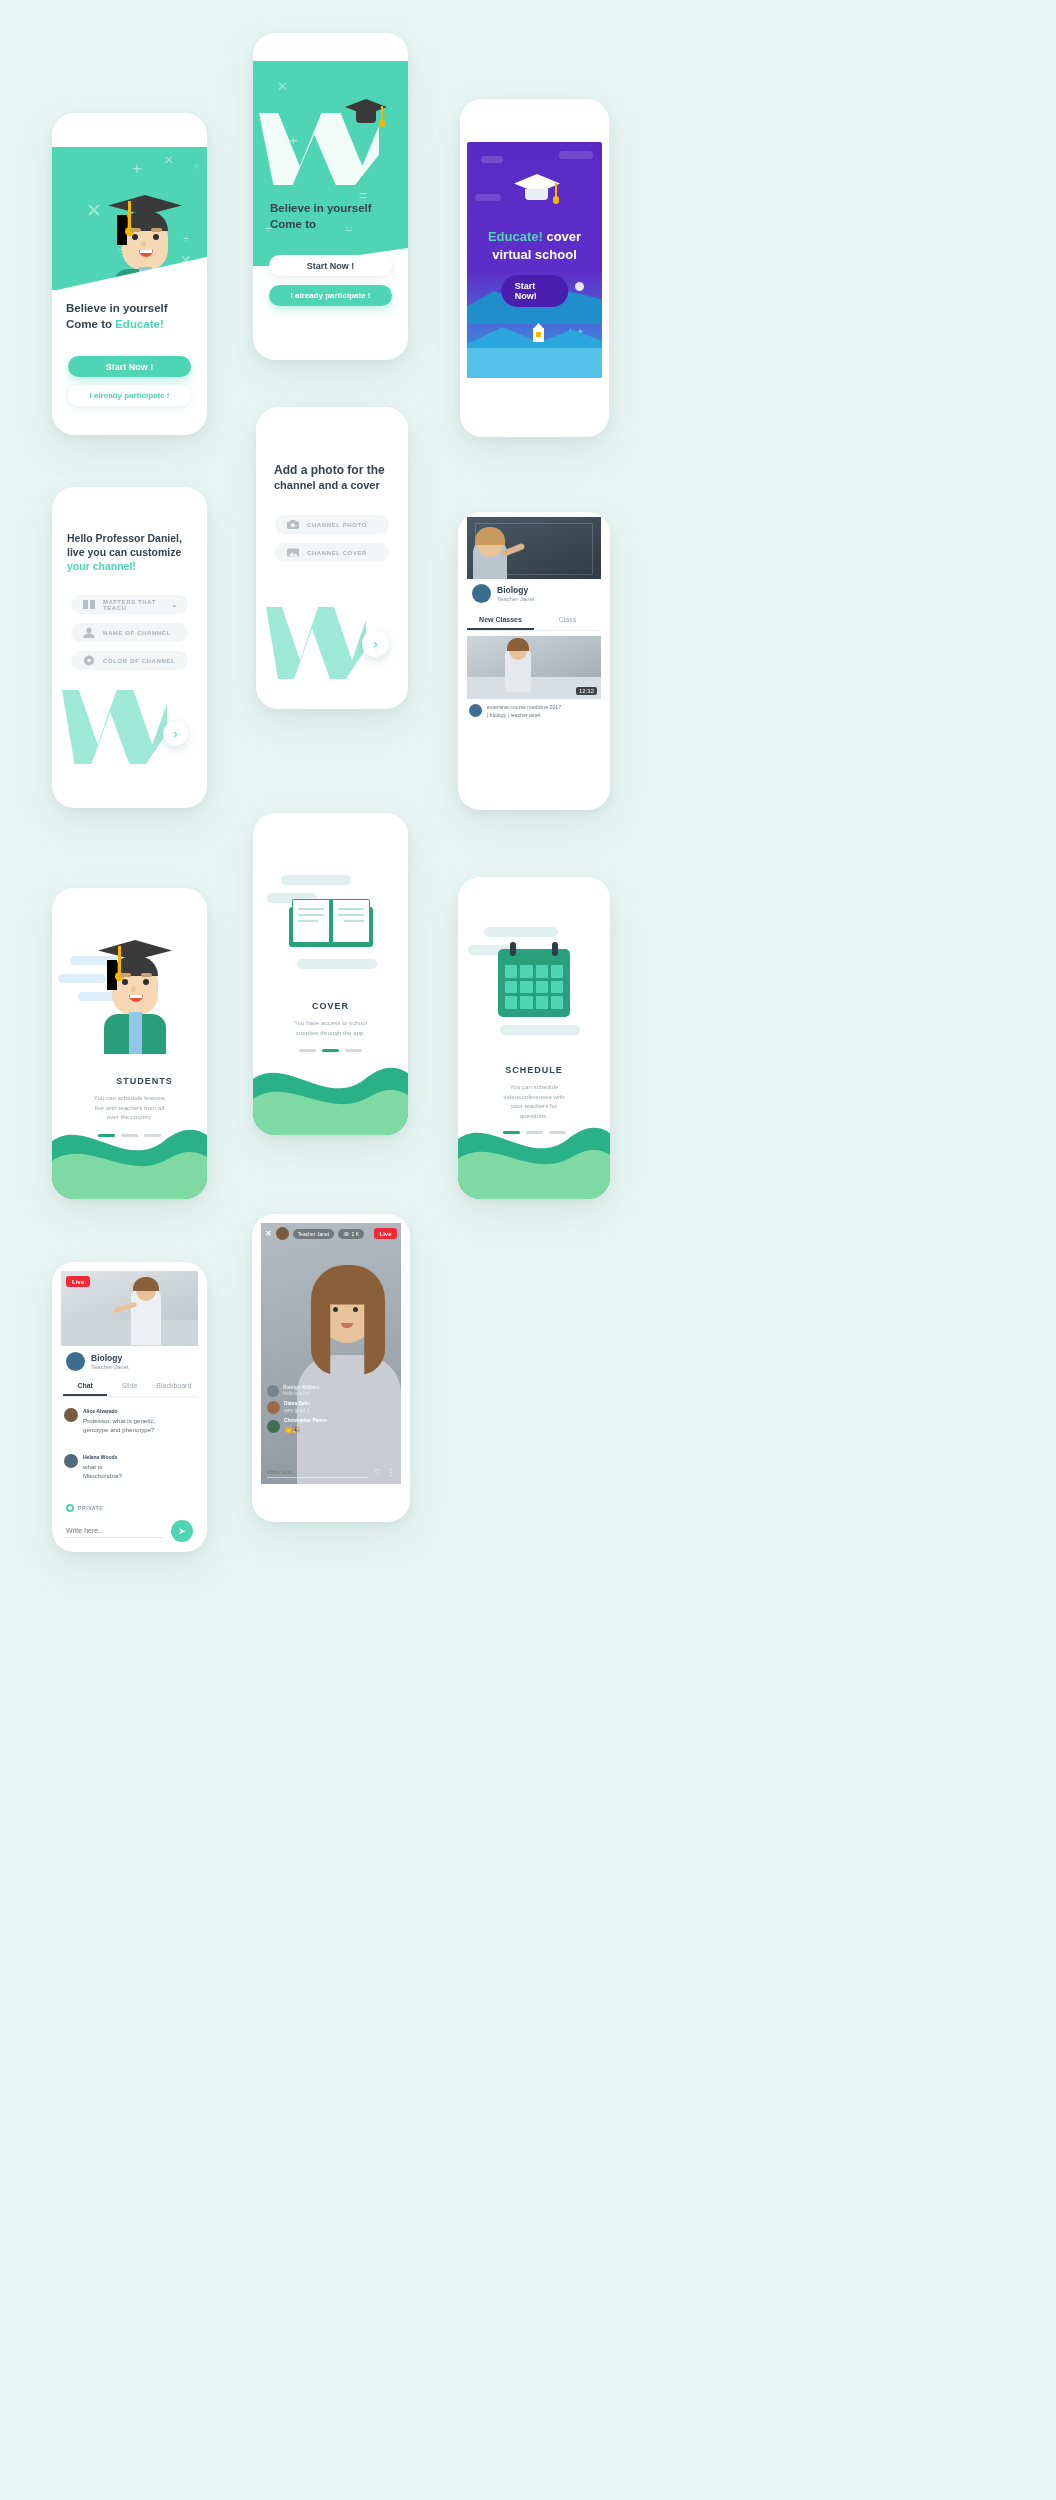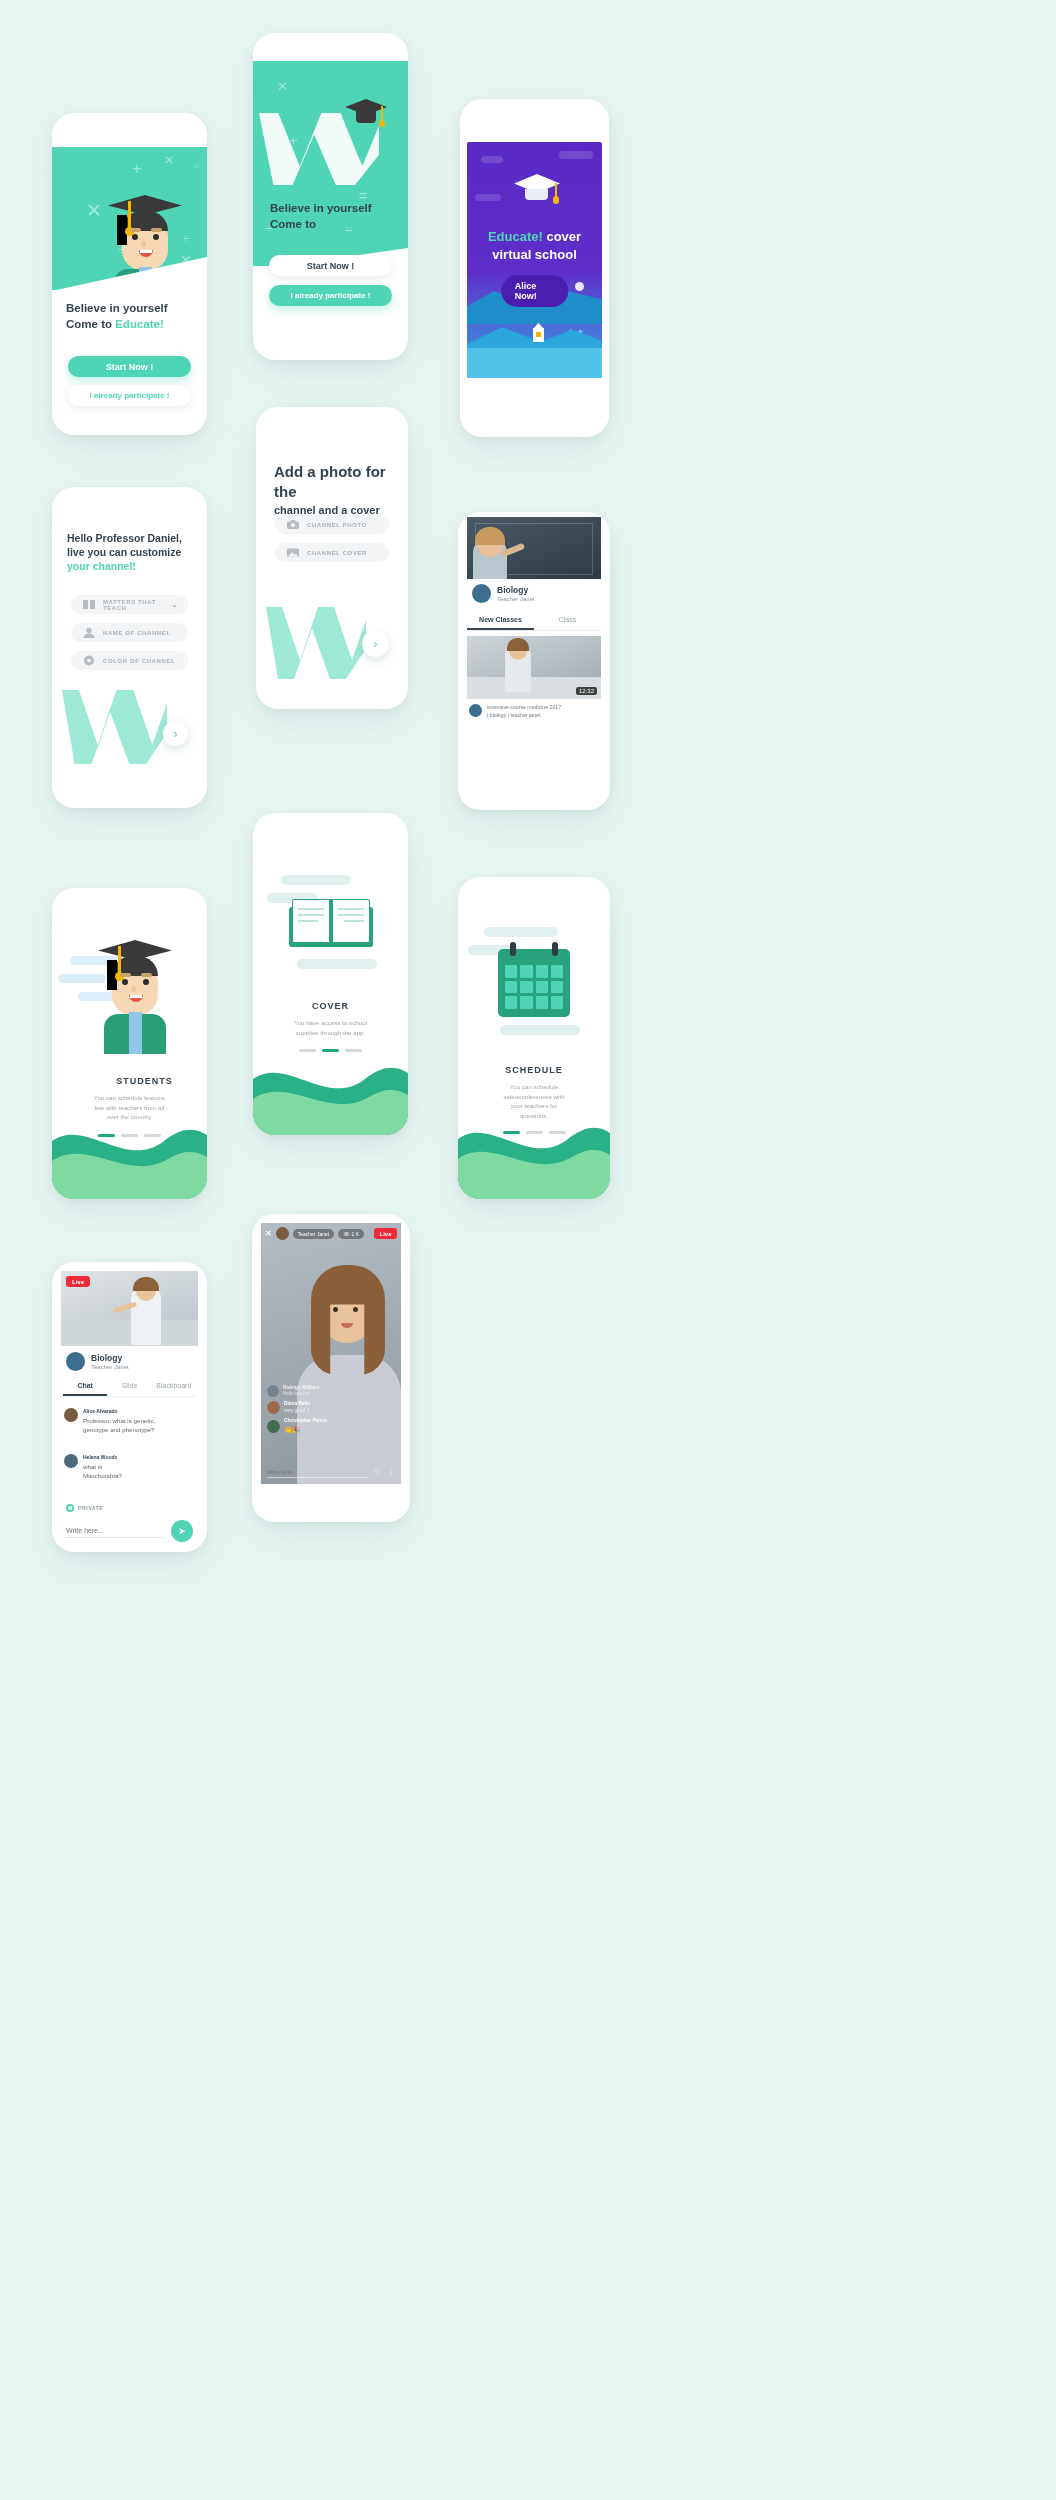--- a/index.html
+++ b/index.html
@@ -184,21 +184,21 @@
 
       <div style="position:absolute;left:66px;bottom:36px;width:11px;height:14px;background:#fff;">
         <div style="position:absolute;left:0;top:-5px;width:11px;height:6px;background:#fff;clip-path:polygon(50% 0,100% 100%,0 100%);"></div>
         <div style="position:absolute;left:3px;top:4px;width:5px;height:5px;background:#f5b700;"></div>
       </div>
 
       <div style="position:absolute;left:0;right:0;top:86px;text-align:center;font-weight:bold;font-size:13px;color:#fff;line-height:1.35;">
         <div><span style="color:#4fd5b5;">Educate!</span><span> cover</span></div>
         <div>virtual school</div>
       </div>
-      <div style="position:absolute;left:50%;transform:translateX(-50%);top:133px;background:#4a1fb0;color:#fff;font-weight:bold;font-size:9px;padding:6px 14px;border-radius:999px;">Alice Now!</div>
+      <div style="position:absolute;left:50%;transform:translateX(-50%);top:133px;background:#4a1fb0;color:#fff;font-weight:bold;font-size:9px;padding:6px 14px;border-radius:999px;">Start Now!</div>
     </div>
   </div>
 
   <div class="phone" id="p4">
     <div style="position:absolute;left:15px;top:44px;right:14px;">
       <div class="h-title" style="font-size:10.5px;">Hello Professor Daniel,</div>
       <div class="h-title" style="font-size:10.5px;">live you can customize</div>
       <div class="h-title accent" style="font-size:10.5px;">your channel!</div>
     </div>
 
@@ -227,21 +227,21 @@
 
     <div style="position:absolute;left:10px;bottom:44px;width:105px;height:74px;overflow:hidden;">
       <div style="position:absolute;left:0;top:0;width:105px;height:74px;background:#4fd5b5;clip-path:polygon(0 0,16% 0,34% 74%,52% 0,68% 0,86% 74%,100% 18%,100% 58%,80% 100%,64% 100%,46% 30%,28% 100%,12% 100%);opacity:.55;"></div>
     </div>
 
     <div class="circle-btn" style="position:absolute;right:19px;bottom:62px;width:25px;height:25px;font-size:12px;">›</div>
   </div>
 
   <div class="phone" id="p5">
     <div style="position:absolute;left:18px;top:55px;right:16px;">
-      <div class="h-title" style="font-size:15px;">Add a photo for the</div>
+      <div class="h-title" style="font-size:12px;">Add a photo for the</div>
       <div class="h-title" style="font-size:11px;">channel and a cover</div>
     </div>
 
     <div class="field" style="position:absolute;left:19px;right:19px;top:108px;height:19px;font-size:6px;">
       <span class="fi"><svg viewBox="0 0 14 11">
             <rect x="1" y="2.4" width="12" height="7.6" rx="1.4" fill="#b6bec4"></rect>
             <rect x="4.6" y="1" width="4.8" height="2" rx=".8" fill="#b6bec4"></rect>
             <circle cx="7" cy="6.2" r="2.1" fill="#f3f5f6"></circle>
           </svg></span>
       <span>CHANNEL PHOTO</span>

